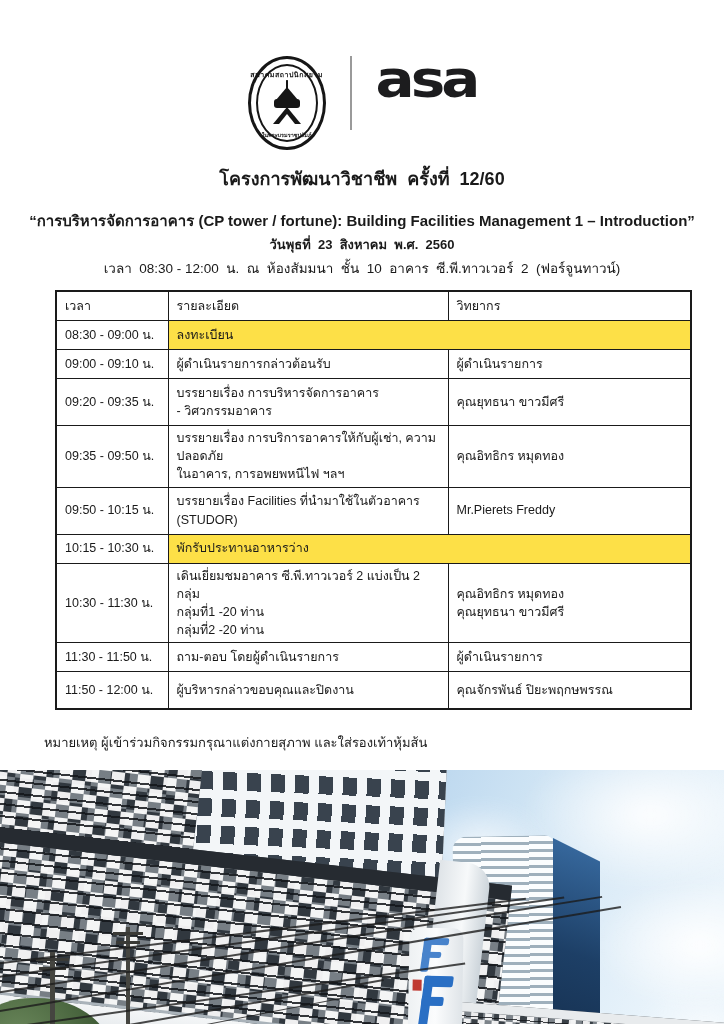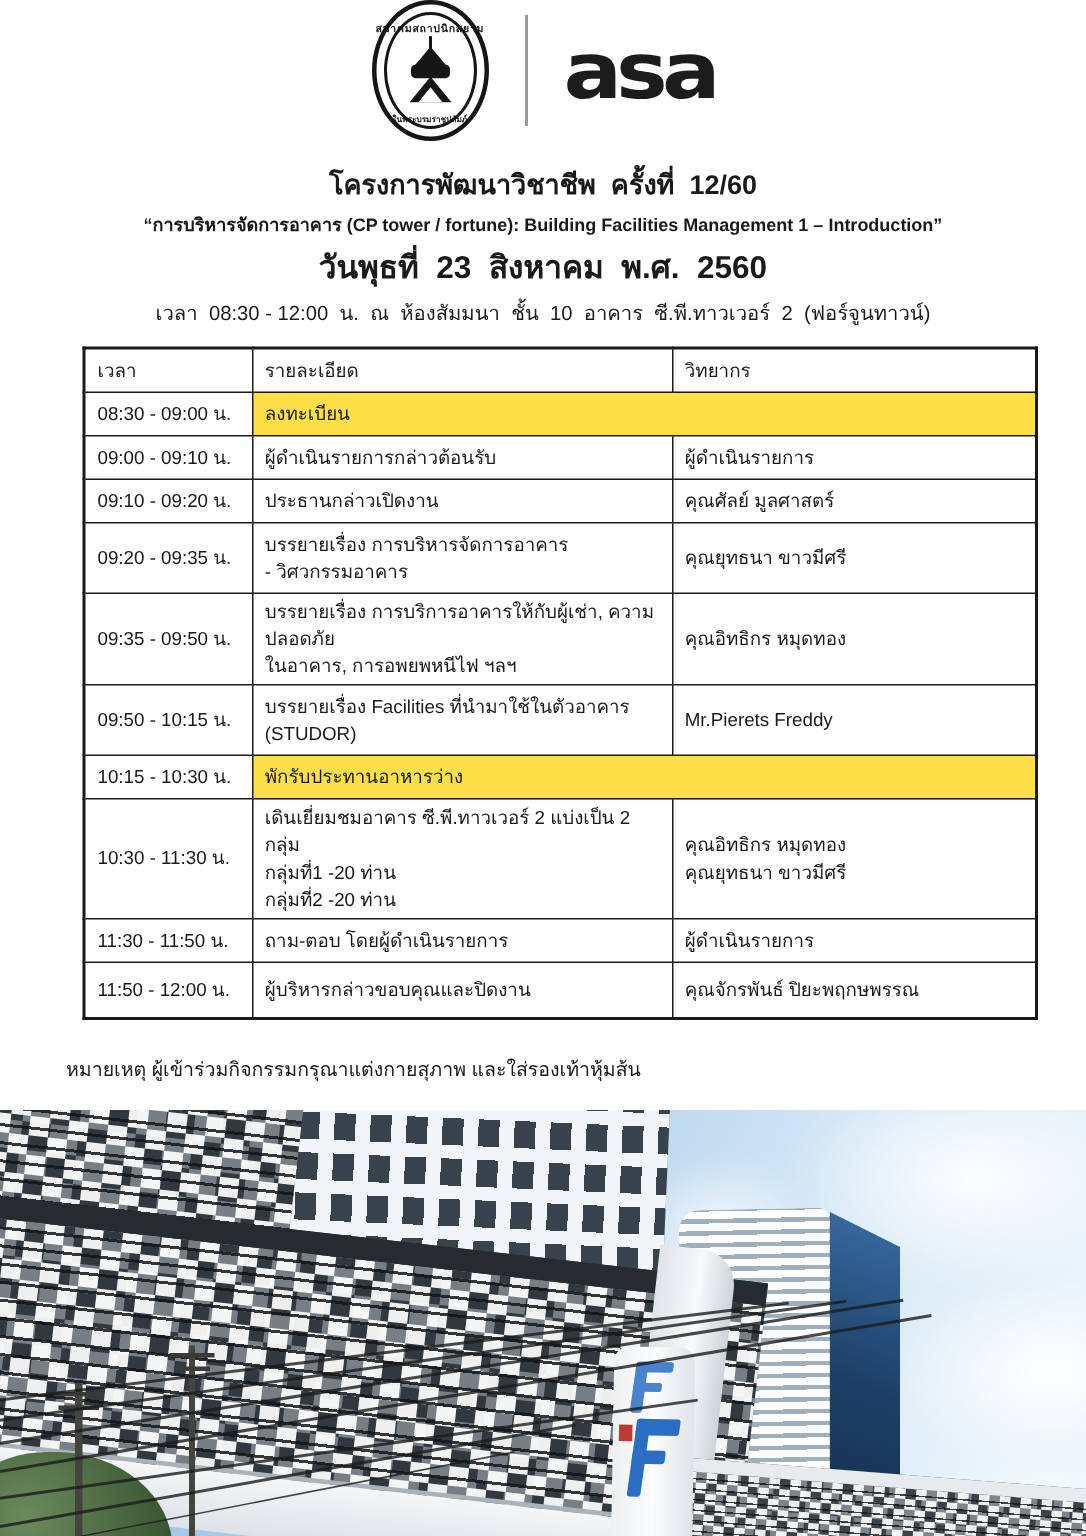--- a/index.html
+++ b/index.html
@@ -1,21 +1,21 @@
 <!DOCTYPE html>
 <html><head>
 <meta charset="utf-8">
 <style>
   html,body{margin:0;padding:0;background:#ffffff;}
   .page{
     position:relative;width:724px;height:1024px;margin:0 auto;background:#ffffff;
     font-family:"Liberation Sans","DejaVu Sans",sans-serif;color:#1a1a1a;overflow:hidden;
   }
   
-  .logo-row{display:flex;align-items:center;justify-content:center;gap:24px;}
+  .logo-row{display:flex;align-items:flex-start;justify-content:center;padding-top:56px;gap:24px;}
   .seal{position:relative;width:78px;height:94px;flex:0 0 auto;}
   .seal-outer{position:absolute;inset:0;border:3px solid #161616;border-radius:50%;}
   .seal-inner{position:absolute;inset:8px;border:2px solid #161616;border-radius:50%;}
   .seal-text-top{position:absolute;top:13px;left:0;right:0;text-align:center;font-size:7px;font-weight:bold;letter-spacing:.5px;color:#161616;}
   .seal-text-bottom{position:absolute;bottom:11px;left:0;right:0;text-align:center;font-size:5.5px;font-weight:bold;color:#161616;}
   .chedi{position:absolute;left:50%;top:50%;transform:translate(-50%,-52%);width:40px;height:44px;}
   .chedi-spire{position:absolute;left:50%;top:0;width:2px;height:9px;background:#161616;transform:translateX(-50%);}
   .chedi-roof{position:absolute;left:50%;top:7px;transform:translateX(-50%);width:0;height:0;
     border-left:11px solid transparent;border-right:11px solid transparent;border-bottom:13px solid #161616;}
   .chedi-body{position:absolute;left:50%;top:19px;transform:translateX(-50%);width:26px;height:9px;background:#161616;border-radius:3px;}
@@ -23,22 +23,22 @@
     border-left:14px solid transparent;border-right:14px solid transparent;border-bottom:17px solid #161616;}
   .chedi-base-hollow{position:absolute;left:50%;top:34px;transform:translateX(-50%);width:0;height:0;
     border-left:8px solid transparent;border-right:8px solid transparent;border-bottom:10px solid #ffffff;}
   .logo-divider{width:2px;height:74px;background:#9a9a9a;}
   .asa-wordmark{font-family:"DejaVu Sans","Liberation Sans",sans-serif;font-weight:900;font-size:58px;
     letter-spacing:-4px;color:#1c1c1e;line-height:.8;transform:scaleY(.9);}
   
   .title-block{margin-top:14px;text-align:center;}
   .title-line{white-space:pre-wrap;line-height:1.75;}
   .t1{font-size:18px;font-weight:bold;}
-  .t2{font-size:12px;font-weight:bold;}
-  .t3{font-size:21px;font-weight:bold;}
+  .t2{font-size:15px;font-weight:bold;margin-top:12px;}
+  .t3{font-size:13px;font-weight:bold;}
   .t4{font-size:13.5px;}
   
   table.agenda{border-collapse:collapse;margin:10px auto 0 55px;width:635px;table-layout:fixed;
     border:2px solid #1a1a1a;font-size:12.5px;}
   table.agenda col.c-time{width:112px;}
   table.agenda col.c-detail{width:280px;}
   table.agenda col.c-speaker{width:243px;}
   table.agenda th,table.agenda td{border:1px solid #1a1a1a;padding:3px 8px;vertical-align:middle;
     white-space:pre-line;line-height:1.45;font-weight:normal;}
   table.agenda th{text-align:left;height:22px;}
@@ -162,25 +162,20 @@
     </tr>
     <tr class="h26">
       <td class="time">08:30 - 09:00 น.</td>
       <td class="orange" colspan="2">ลงทะเบียน</td>
     </tr>
     <tr class="h26">
       <td class="time">09:00 - 09:10 น.</td>
       <td>ผู้ดำเนินรายการกล่าวต้อนรับ</td>
       <td>ผู้ดำเนินรายการ</td>
     </tr>
-    <tr class="h26">
-      <td class="time">09:10 - 09:20 น.</td>
-      <td>ประธานกล่าวเปิดงาน</td>
-      <td>คุณศัลย์ มูลศาสตร์</td>
-    </tr>
     <tr class="h42">
       <td class="time">09:20 - 09:35 น.</td>
       <td>บรรยายเรื่อง การบริหารจัดการอาคาร
 - วิศวกรรมอาคาร</td>
       <td>คุณยุทธนา ขาวมีศรี</td>
     </tr>
     <tr class="h42">
       <td class="time">09:35 - 09:50 น.</td>
       <td>บรรยายเรื่อง การบริการอาคารให้กับผู้เช่า, ความปลอดภัย
 ในอาคาร, การอพยพหนีไฟ ฯลฯ</td>

